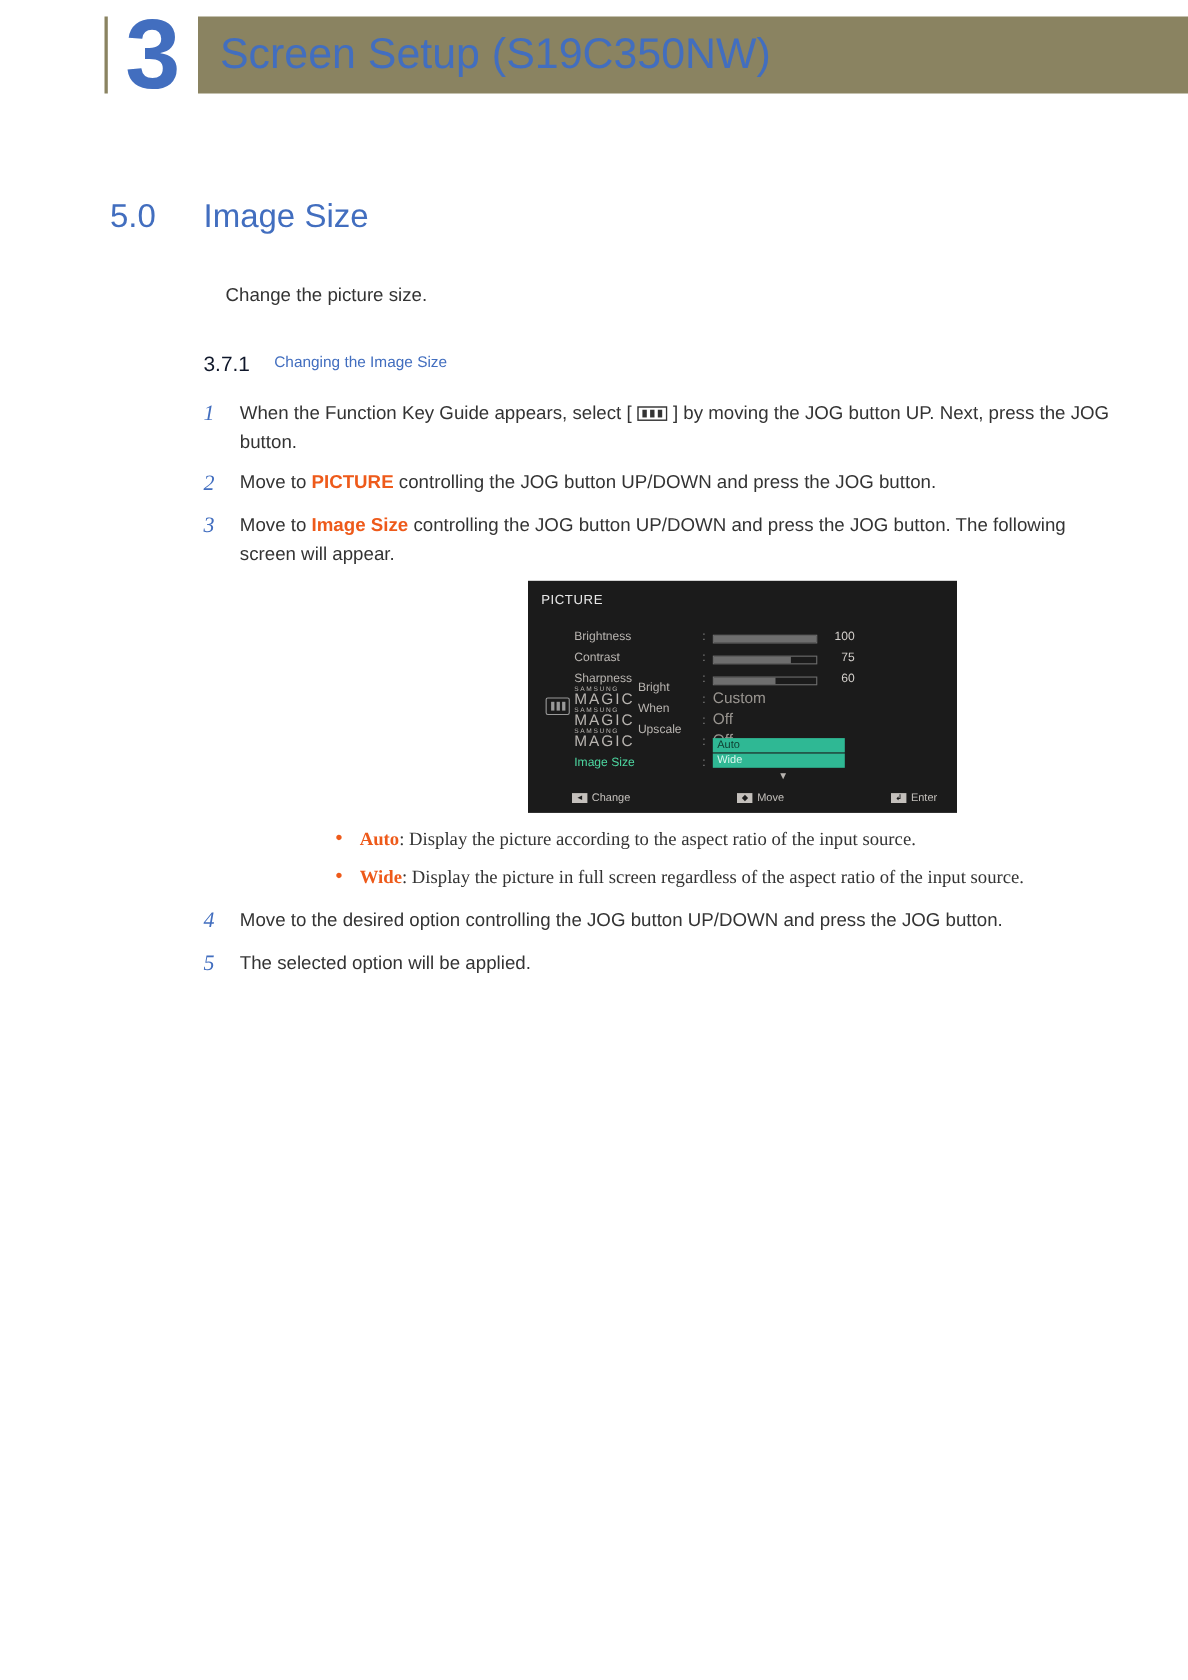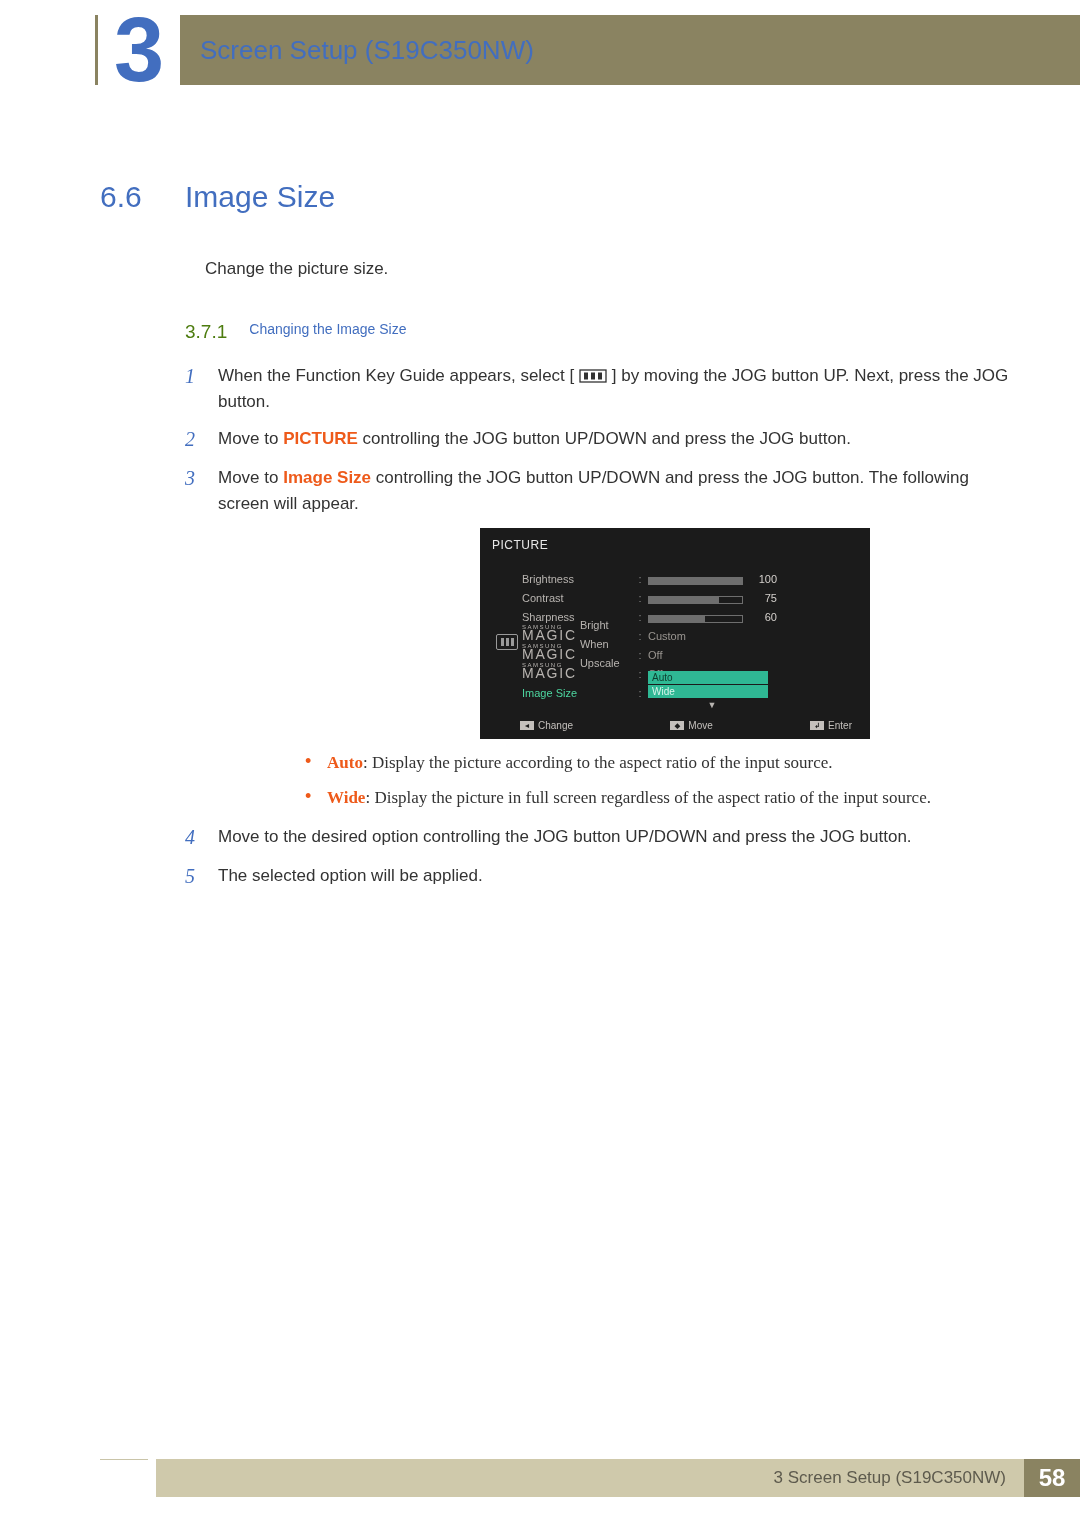--- a/index.html
+++ b/index.html
@@ -42,21 +42,21 @@
   }
   .chapter-num {
     font-size: 90px;
     font-weight: 700;
     color: #426ebf;
     font-family: Arial, sans-serif;
     line-height: 1;
   }
   .chapter-title {
     color: #426ebf;
-    font-size: 26px;
+    font-size: 39px;
     font-weight: 400;
     margin-left: 10px;
   }
   .content {
     position: absolute;
     top: 180px;
     left: 100px;
     right: 70px;
   }
   .section-row {
@@ -81,21 +81,21 @@
     color: #333;
     margin-bottom: 42px;
   }
   .subsection-row {
     display: flex;
     gap: 22px;
     margin-left: 85px;
     margin-bottom: 20px;
   }
   .subsection-num {
-    color: #4d7c0f;
+    color: #0f172a;
     font-size: 19px;
     font-weight: 400;
   }
   .subsection-title {
     color: #426ebf;
     font-size: 14px;
     font-weight: 400;
   }
   .steps {
     margin-left: 85px;
@@ -202,21 +202,21 @@
     background: #6e6e6e;
   }
   .osd-val {
     width: 30px;
     text-align: right;
     color: #d4d0cc;
     font-size: 11px;
   }
   .osd-text-val {
     flex: 1;
-    font-size: 11px;
+    font-size: 14px;
     color: #999590;
   }
   .osd-row.green .osd-label { color: #4dd6a0; }
   .arrow-down {
     text-align: center;
     color: #b8b4b0;
     font-size: 9px;
     margin-top: 1px;
     margin-left: 50px;
   }
@@ -329,21 +329,21 @@
   <div class="chapter-badge">
     <span class="chapter-num">3</span>
   </div>
   <div class="header-bar">
     <span class="chapter-title">Screen Setup (S19C350NW)</span>
   </div>
 
   <div class="content">
 
     <div class="section-row">
-      <span class="section-num">6.6</span>
+      <span class="section-num">5.0</span>
       <span class="section-title">Image Size</span>
     </div>
 
     <p class="intro-text">Change the picture size.</p>
 
     <div class="subsection-row">
       <span class="subsection-num">3.7.1</span>
       <span class="subsection-title">Changing the Image Size</span>
     </div>
 
@@ -491,19 +491,14 @@
         <span class="step-text">Move to the desired option controlling the JOG button UP/DOWN and press the JOG button.</span>
       </div>
       <div class="step">
         <span class="step-num">5</span>
         <span class="step-text">The selected option will be applied.</span>
       </div>
 
     </div>
   </div>
 
-  <div class="page-footer">
-    <div class="footer-short"></div>
-    <div class="footer-label-box">3 Screen Setup (S19C350NW)</div>
-    <div class="footer-pagebox">58</div>
-  </div>
 
 </div>
 
 </body></html>

